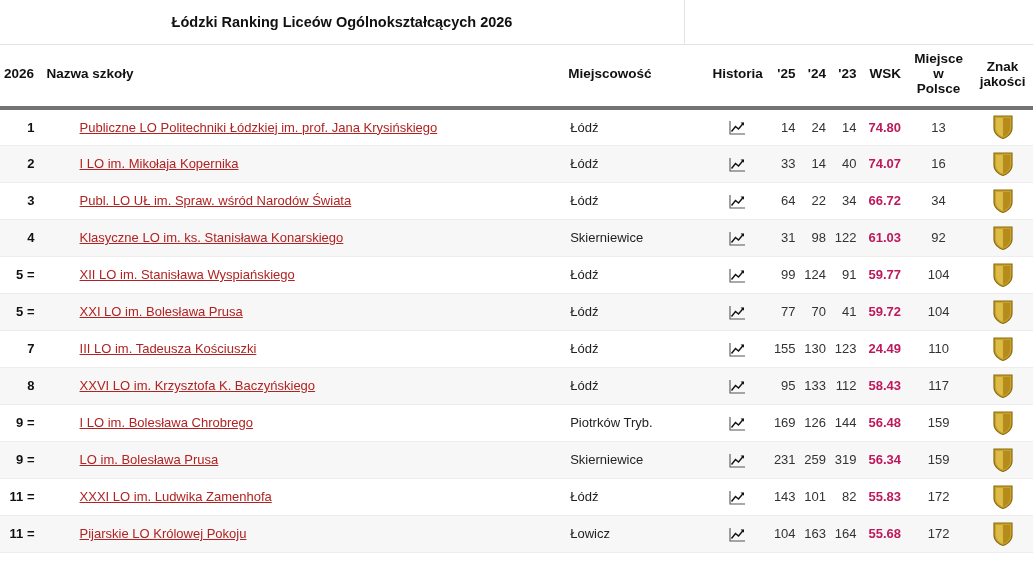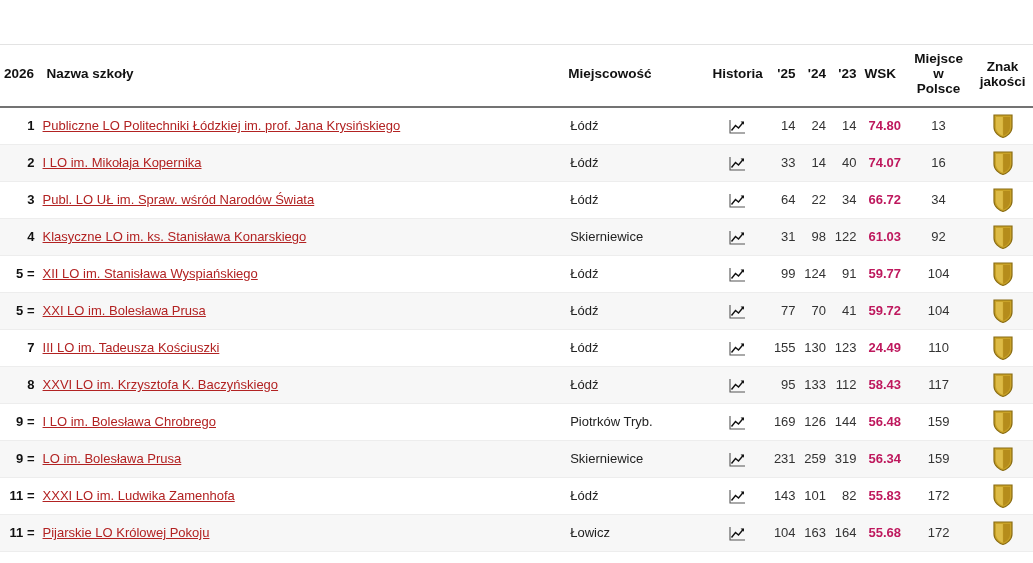--- a/index.html
+++ b/index.html
@@ -54,31 +54,31 @@
     border-collapse: collapse;
     width: 1033px;
     table-layout: fixed;
   }
   table.rank thead th {
     font-size: 13.5px;
     font-weight: bold;
     color: #111;
     vertical-align: middle;
     padding: 6px 4px 10px 4px;
-    border-bottom: 2px solid #737373;
+    border-bottom: 4px solid #737373;
     background: #ffffff;
     height: 62px;
     box-sizing: border-box;
   }
   .th-rank   { width: 38px;  text-align: right;  padding-right: 6px !important;}
   .th-name   { width: 520px; text-align: left;   padding-left: 8px !important;}
   .th-city   { width: 138px; text-align: left;   padding-left: 2px !important;}
   .th-hist   { width: 62px;  text-align: center; }
   .th-y      { width: 30px;  text-align: right;  }
-  .th-wsk    { width: 44px;  text-align: left;  }
+  .th-wsk    { width: 44px;  text-align: right;  }
   .th-place  { width: 66px;  text-align: center; }
   .th-mark   { width: 60px;  text-align: center; }
 
   table.rank tbody td {
     height: 37px;
     padding: 0 4px;
     vertical-align: middle;
     border-bottom: 1px solid #ededed;
     font-size: 13px;
     box-sizing: border-box;
@@ -92,20 +92,21 @@
   td.c-hist  { text-align: center; }
   td.c-y     { text-align: right; color: #333; }
   td.c-wsk   { text-align: right; font-weight: bold; color: #be185d; }
   td.c-place { text-align: center; color: #333; }
   td.c-mark  { text-align: center; }
 
   a.school {
     color: #b22222;
     text-decoration: underline;
     font-size: 13px;
+    margin-left: 37px;
   }
 
   
   .chart-ico {
     display: inline-block;
     width: 17px;
     height: 15px;
     position: relative;
     vertical-align: middle;
   }
@@ -119,20 +120,21 @@
     vertical-align: middle;
   }
   .shield svg { display: block; }
 </style>
 </head>
 <body>
 
 <div class="wrap">
 
   <div class="title-row">
+    <div class="title-left">Łódzki Ranking Liceów Ogólnokształcących 2026</div>
   </div>
 
   <table class="rank">
     <thead>
       <tr>
         <th class="th-rank">2026</th>
         <th class="th-name">Nazwa szkoły</th>
         <th class="th-city">Miejscowość</th>
         <th class="th-hist">Historia</th>
         <th class="th-y">'25</th>

